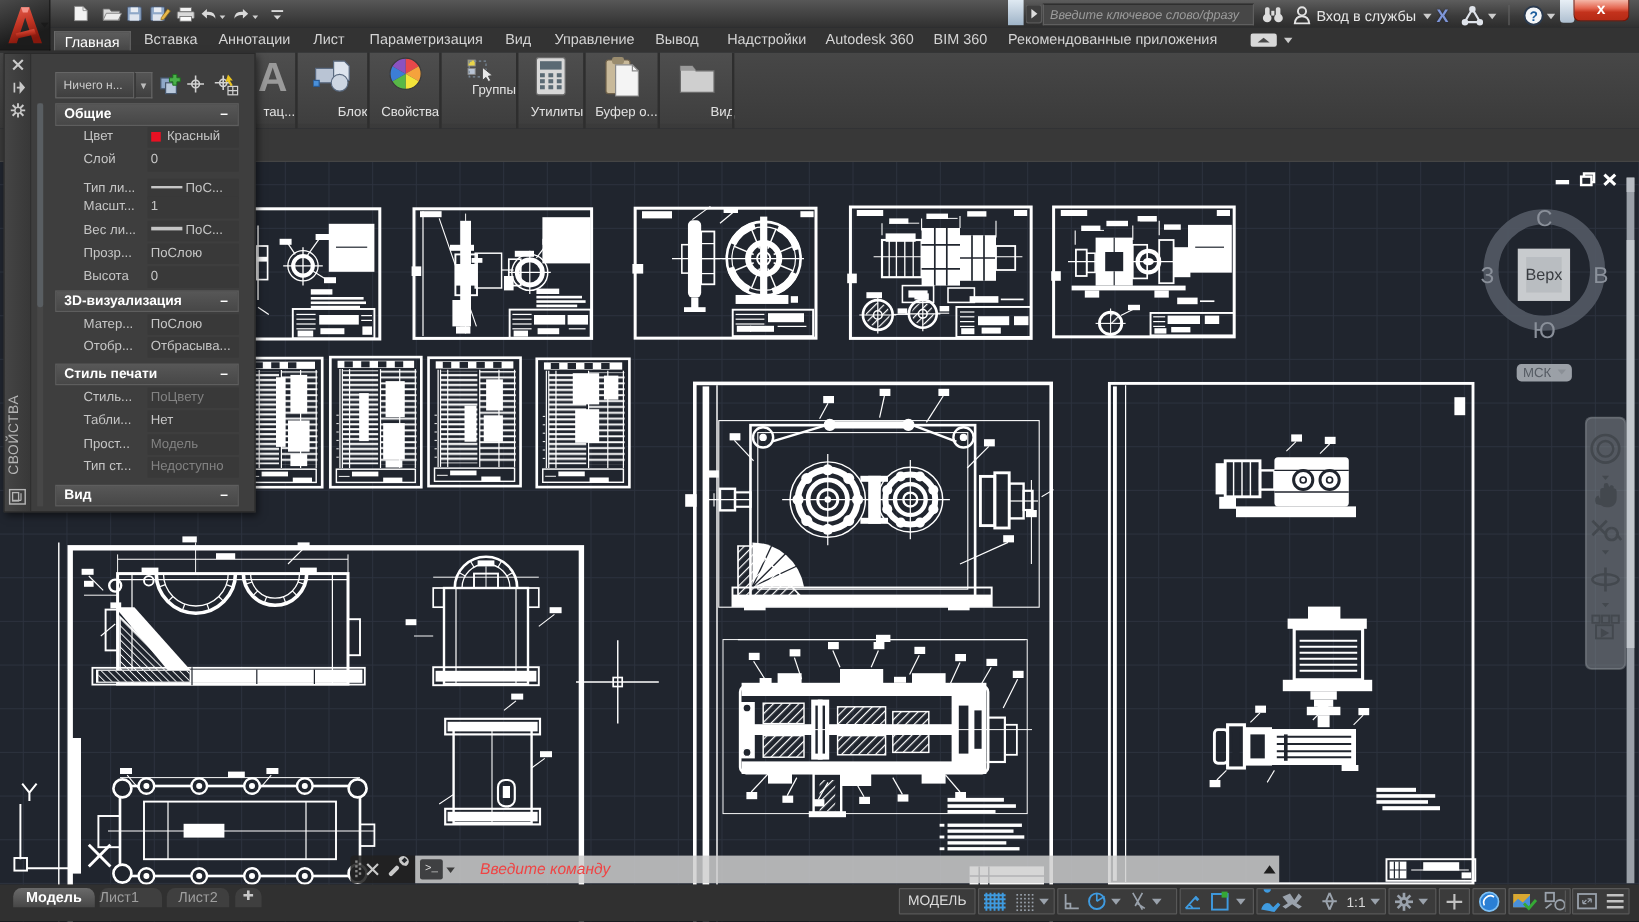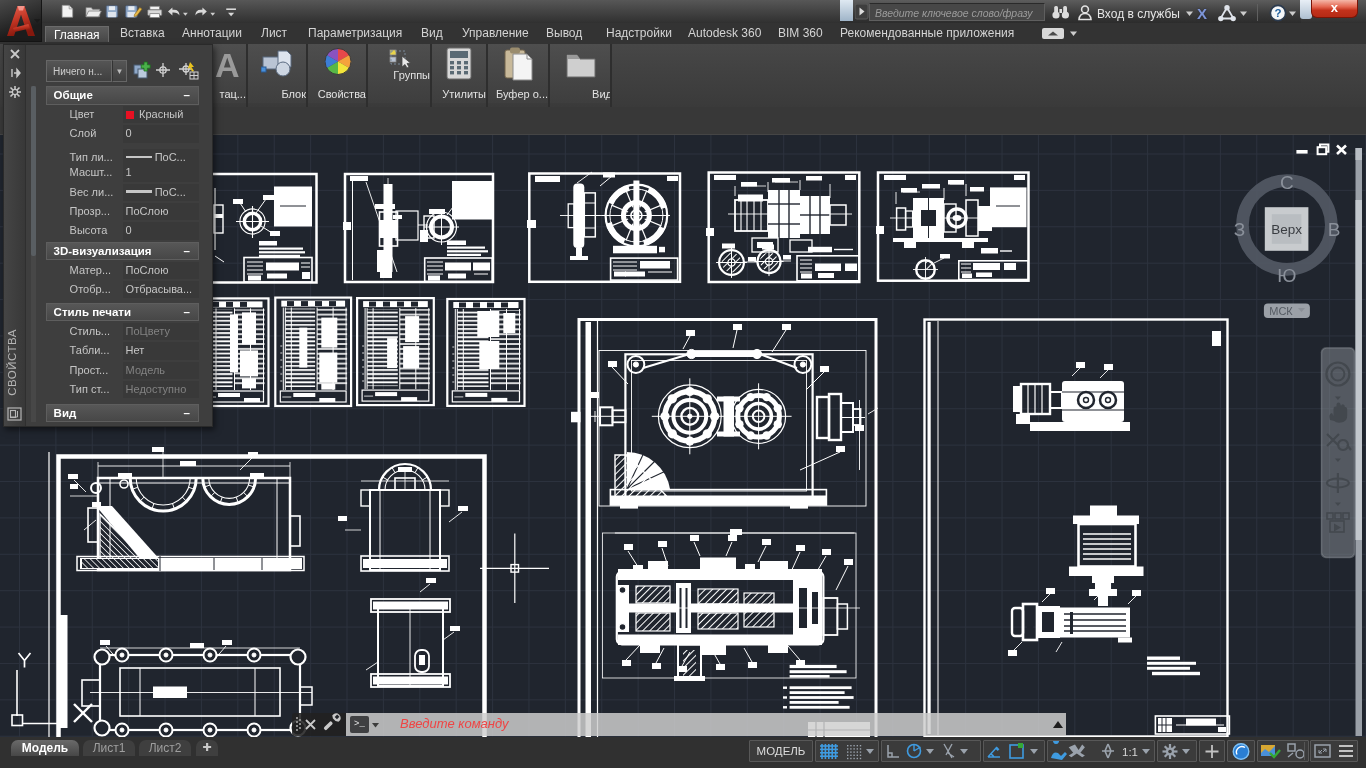--- a/index.html
+++ b/index.html
@@ -1194,21 +1194,21 @@
       </div>
       <div class="prow" style="top:336px">
         <span class="lab">Тип ст...</span>
         <span class="val dis">Недоступно</span>
       </div>
       <div class="phead" style="top:358.8px">Вид<span>–</span></div>
 </div>
 
 <div id="bottombar" class="abs">
   <div class="ltab" style="left:11px;width:68px;background:linear-gradient(#6a6a6a,#474747);color:#fff;font-weight:bold;text-align:center;line-height:16px">Модель</div>
-  <div class="ltab" style="left:83px;width:52px;background:#3f3f3f;color:#9f9f9f;text-align:center;line-height:16px">Лист1</div>
+  <div class="ltab" style="left:83px;width:52px;background:#3f3f3f;color:#9f9f9f;line-height:16px">Лист1</div>
   <div class="ltab" style="left:139px;width:52px;background:#3f3f3f;color:#9f9f9f;text-align:center;line-height:16px">Лист2</div>
   <div class="ltab" style="left:196px;width:22px;background:#3f3f3f;color:#c8c8c8;text-align:center;line-height:15px;font-size:11px">✚</div>
   <div id="stat">
         <div class="sgroup" style="left:3px;width:64px">
           <div style="color:#dcdcdc;font-size:11.5px;text-align:center;line-height:21px">МОДЕЛЬ</div>
         </div>
         <div class="sgroup" style="left:69px;width:64px"><svg width="62" height="21">
  <g stroke="#3f9be0" stroke-width="1.6">
               <line x1="6.0" y1="3" x2="6.0" y2="18"></line>
               <line x1="9.4" y1="3" x2="9.4" y2="18"></line>

